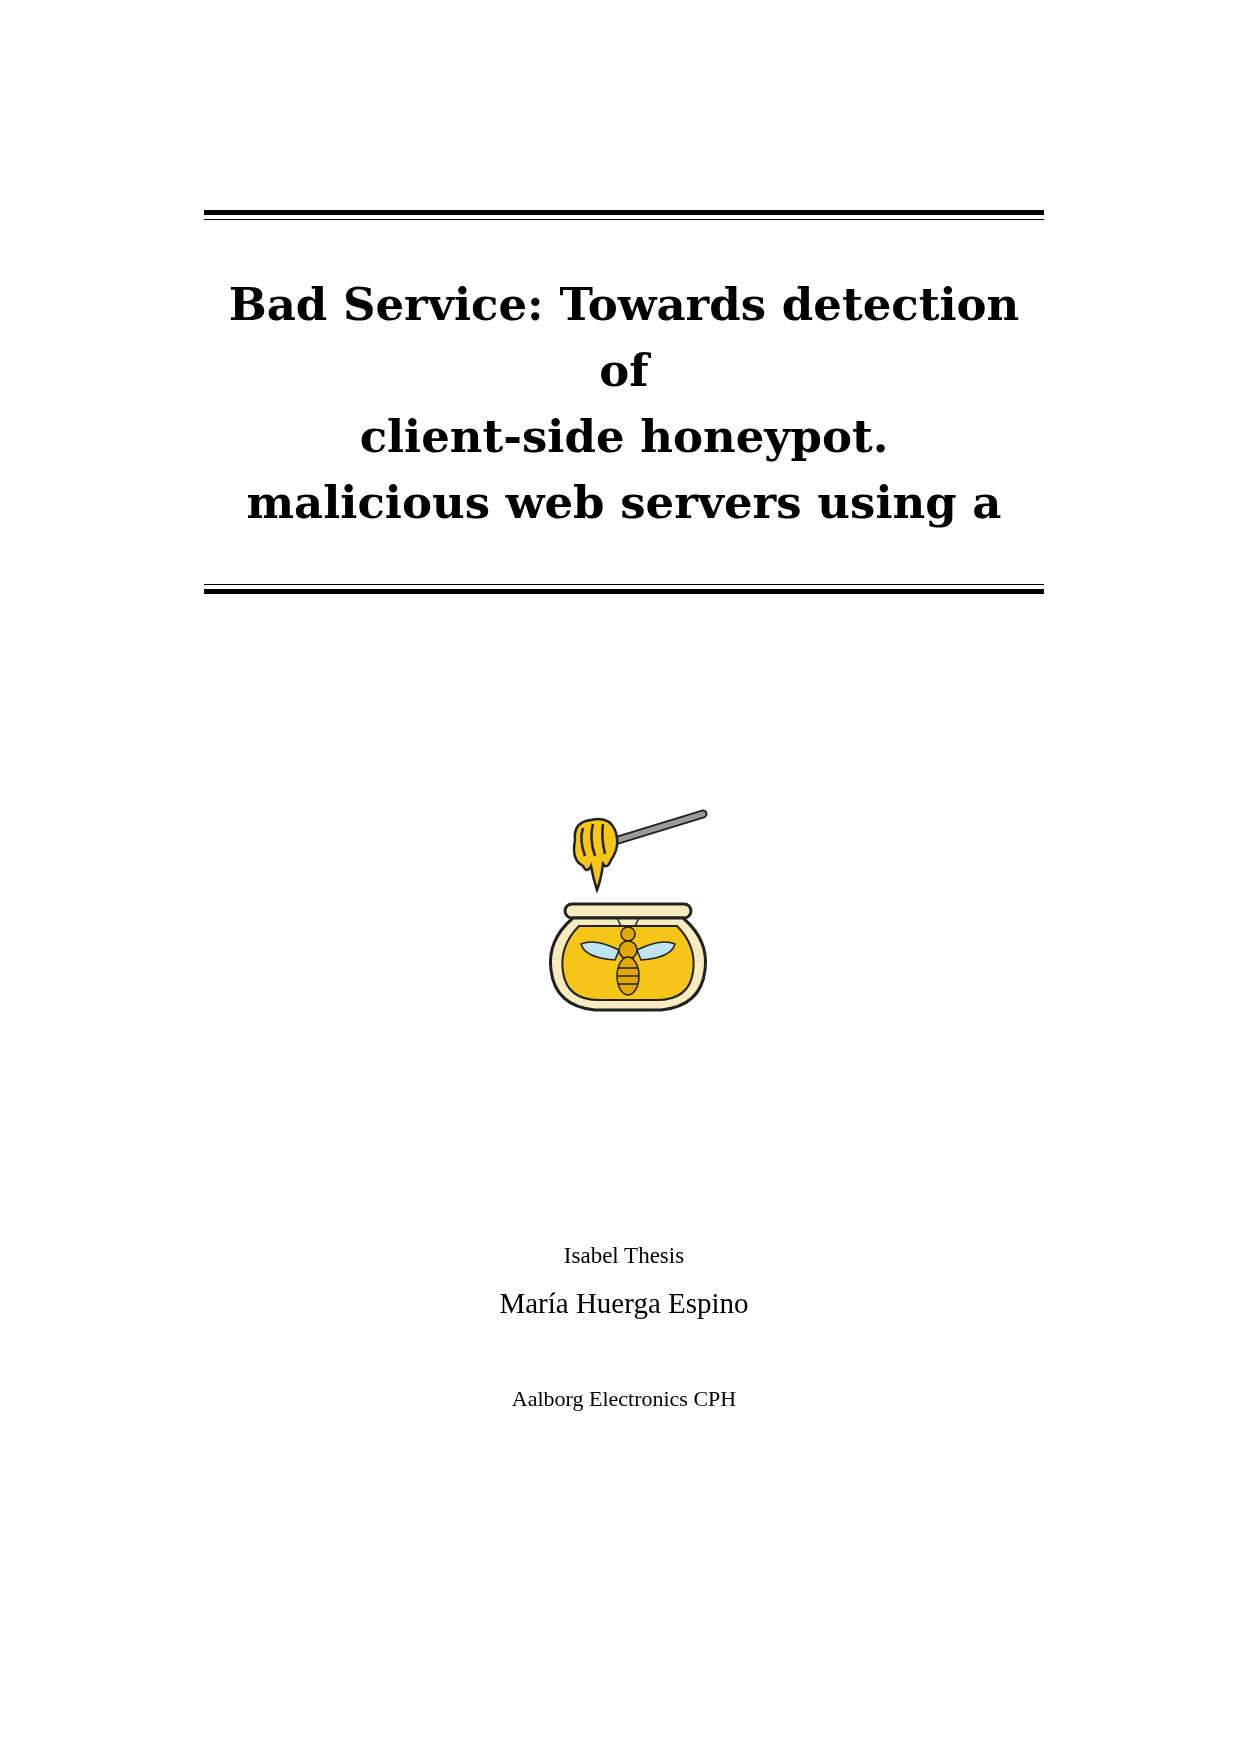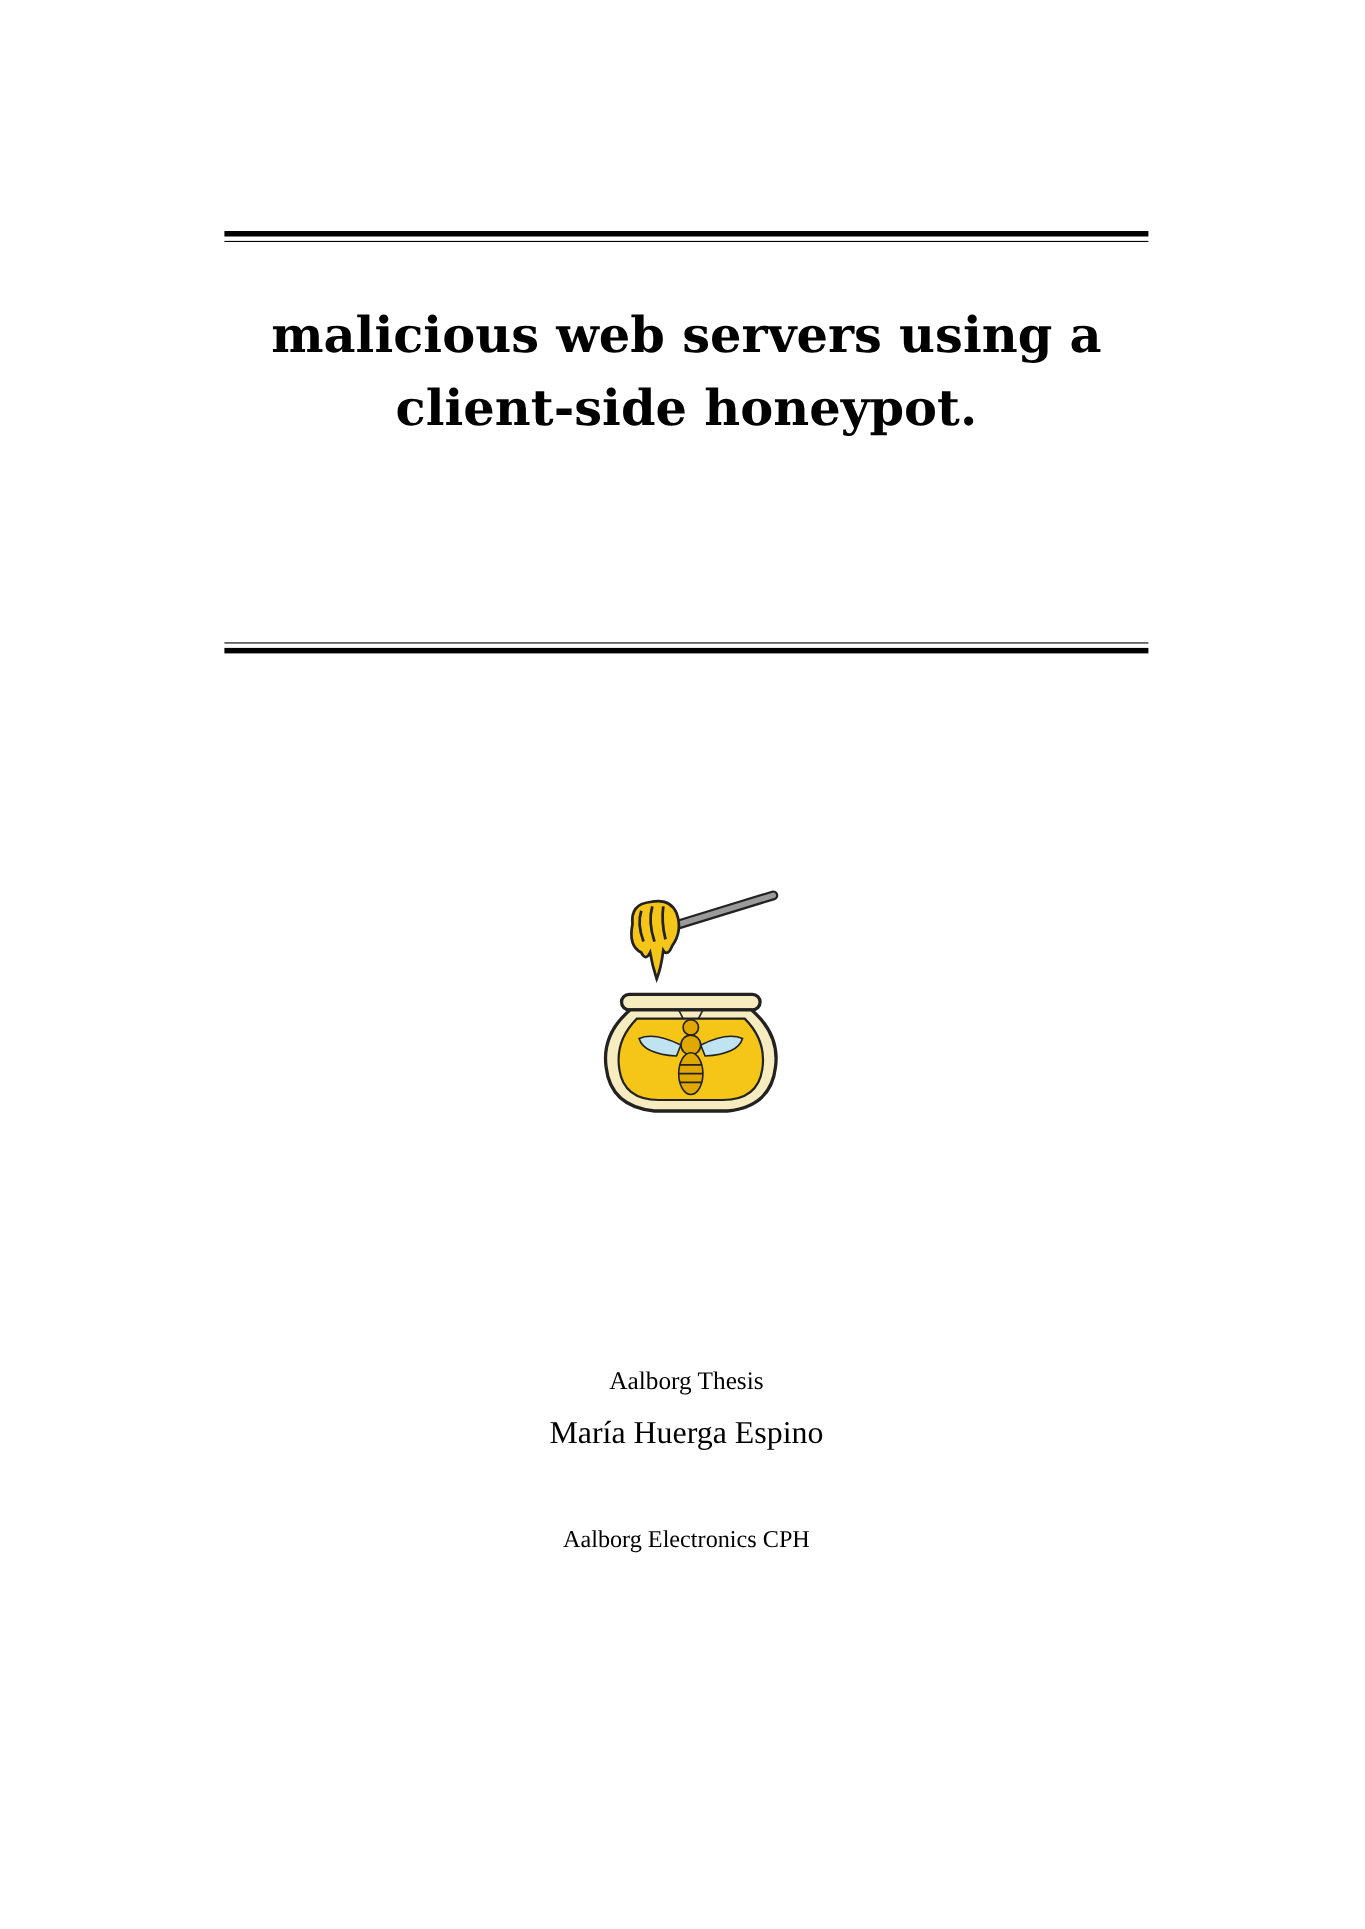--- a/index.html
+++ b/index.html
@@ -20,22 +20,23 @@
   .affil { top: 1384px; font-size: 22px; line-height: 30px; }
   .affil span { display: block; }
 </style>
 </head>
 <body>
 
 <div class="rule-thick" style="top:210px;"></div>
 <div class="rule-thin" style="top:219px;"></div>
 
 <div class="title">
+  <span>Bad Service: Towards detection of</span>
+  <span>client-side honeypot.</span>
   <span>malicious web servers using a</span>
-  <span>client-side honeypot.</span>
 </div>
 
 <div class="rule-thin" style="top:584px;"></div>
 <div class="rule-thick" style="top:589px;"></div>
 
 <div class="logo">
   <svg width="180" height="220" viewBox="0 0 180 220" xmlns="http://www.w3.org/2000/svg">
 
     <line x1="70" y1="44" x2="168" y2="14" stroke="#222" stroke-width="9" stroke-linecap="round"></line>
     <line x1="70" y1="44" x2="168" y2="14" stroke="#9a9a9a" stroke-width="5" stroke-linecap="round"></line>
@@ -59,21 +60,21 @@
     <ellipse cx="93" cy="150" rx="9" ry="9" fill="#e0a800" stroke="#222" stroke-width="1.5"></ellipse>
     <ellipse cx="93" cy="176" rx="11" ry="19" fill="#e0a800" stroke="#222" stroke-width="1.5"></ellipse>
     <line x1="83" y1="168" x2="103" y2="168" stroke="#222" stroke-width="1.5"></line>
     <line x1="82" y1="176" x2="104" y2="176" stroke="#222" stroke-width="1.5"></line>
     <line x1="83" y1="184" x2="103" y2="184" stroke="#222" stroke-width="1.5"></line>
     <line x1="86" y1="126" x2="82" y2="118" stroke="#222" stroke-width="1.5"></line>
     <line x1="100" y1="126" x2="104" y2="118" stroke="#222" stroke-width="1.5"></line>
   </svg>
 </div>
 
-<div class="center-block thesis-type">Aalborg Thesis</div>
+<div class="center-block thesis-type">Isabel Thesis</div>
 
 <div class="center-block authors">
   <span>María Huerga Espino</span>
 </div>
 
 <div class="center-block affil">
   <span>Aalborg Electronics CPH</span>
 </div>
 
 </body></html>

